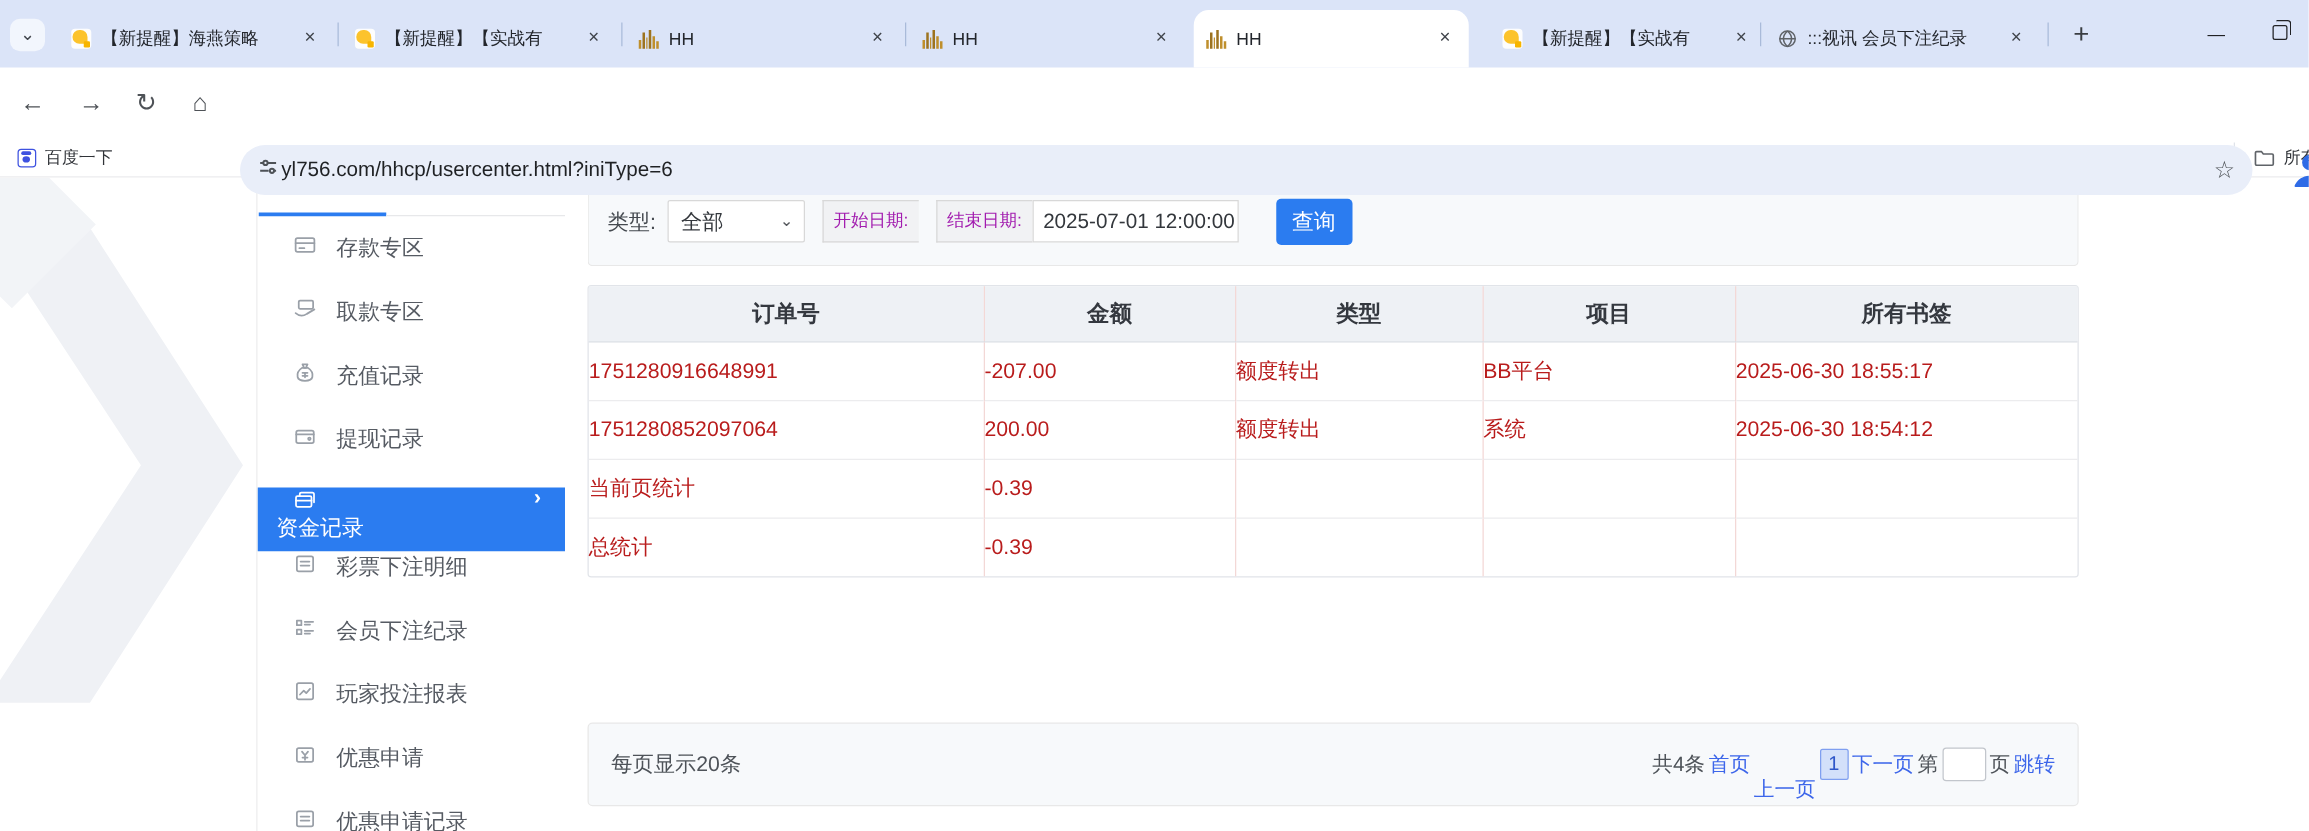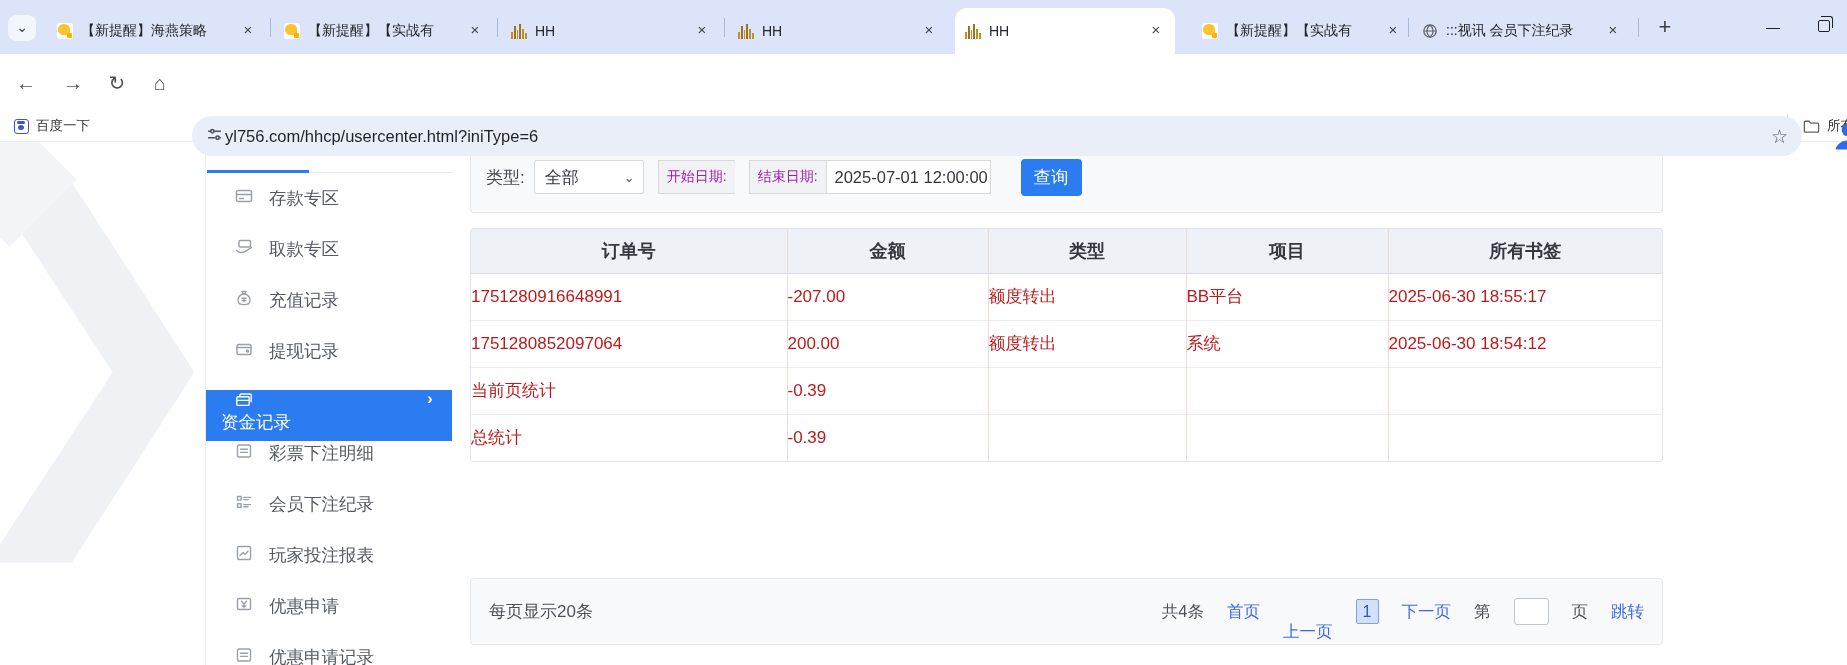--- a/index.html
+++ b/index.html
@@ -105,21 +105,21 @@
   th:last-child { border-right:none; }
   td { height:47px; font-size:17px; color:#b91c1c; 
      border-top:1px solid #ececee; border-right:1px solid #f3d8d6; }
   td:last-child { border-right:none; }
   tr:first-child td { border-top:none; }
 
   
   #pager { left:470px; top:436px; width:1193px; height:67px; background:#f7f9fb; border:1px solid #e8e8e8;
      border-radius:4px; display:flex; align-items:center; justify-content:space-between; padding:0 18px; z-index:1; }
   #page-size { font-size:17px; color:#4e5359; }
-  #pager-right { display:flex; align-items:center; gap:23px; font-size:16.5px; }
+  #pager-right { display:flex; align-items:center; gap:3px; font-size:16.5px; }
   #pager-right .ptext { color:#4e5359; }
   #pager-right .plink { color:#3d66ea; cursor:pointer; }
   #cur-page { min-width:23px; height:25px; background:#d3e0fa; border:1px solid #7f9ff0; color:#2e56c9;
      display:flex; align-items:center; justify-content:center; border-radius:2px; font-size:16px; }
   #jump-input { width:35px; height:27px; border:1px solid #c2c6cc; border-radius:3px; background:#fff;
      font-size:16px; text-align:center; outline:none; font-family:inherit; }
 </style>
 </head>
 <body>
 

